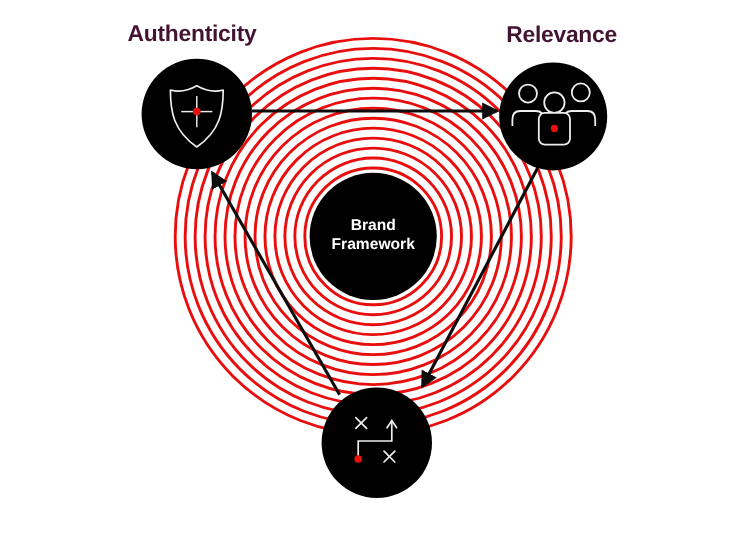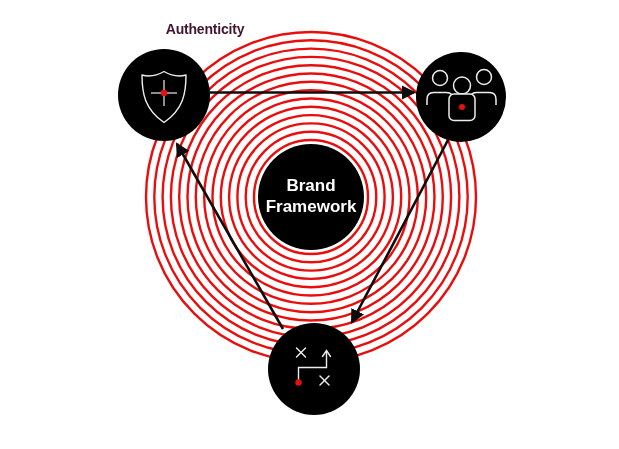--- a/index.html
+++ b/index.html
@@ -8,30 +8,29 @@
     width:619px;height:449px;
     background:#ffffff;
     font-family:"Liberation Sans","DejaVu Sans",sans-serif;
     overflow:hidden;
   }
   .stage svg{position:absolute;left:0;top:0;}
   .node-label{
     position:absolute;
     transform:translate(-50%,-50%);
     font-weight:700;
-    font-size:14px;
+    font-size:19px;
     letter-spacing:-0.2px;
     white-space:nowrap;
-    margin-left:45px;
   }
   .center-label{
     position:absolute;
     transform:translate(-50%,-50%);
     font-weight:700;
-    font-size:17px;
+    font-size:13px;
     line-height:1.25;
     text-align:center;
     white-space:pre-line;
   }
 </style>
 </head>
 <body>
 
 <div class="stage">
 
@@ -97,15 +96,16 @@
       <line x1="305.5" y1="348" x2="296.5" y2="357"></line>
       <line x1="320" y1="376" x2="329" y2="385"></line>
       <line x1="329" y1="376" x2="320" y2="385"></line>
       <path d="M 298.5 379.5 V 367.5 H 326.5 V 351.5"></path>
       <path d="M 322.5 356.5 L 326.5 350.5 L 330.5 356.5"></path>
       <circle cx="298.5" cy="382.5" r="3.2" fill="#e8100c" stroke="none"></circle>
     </g>
   </svg>
 
   <div class="node-label" style="left:160px;top:29px;color:#421431;">Authenticity</div>
+  <div class="node-label" style="left:468px;top:30px;color:#421431;">Relevance</div>
   <div class="center-label" style="left:311px;top:196px;color:#ffffff;">Brand
 Framework</div>
 </div>
 
 </body></html>

